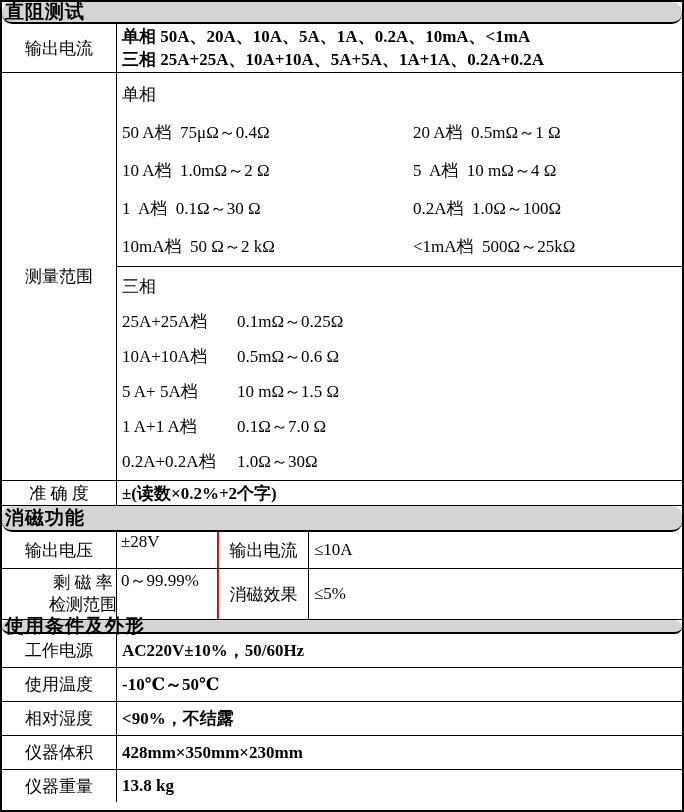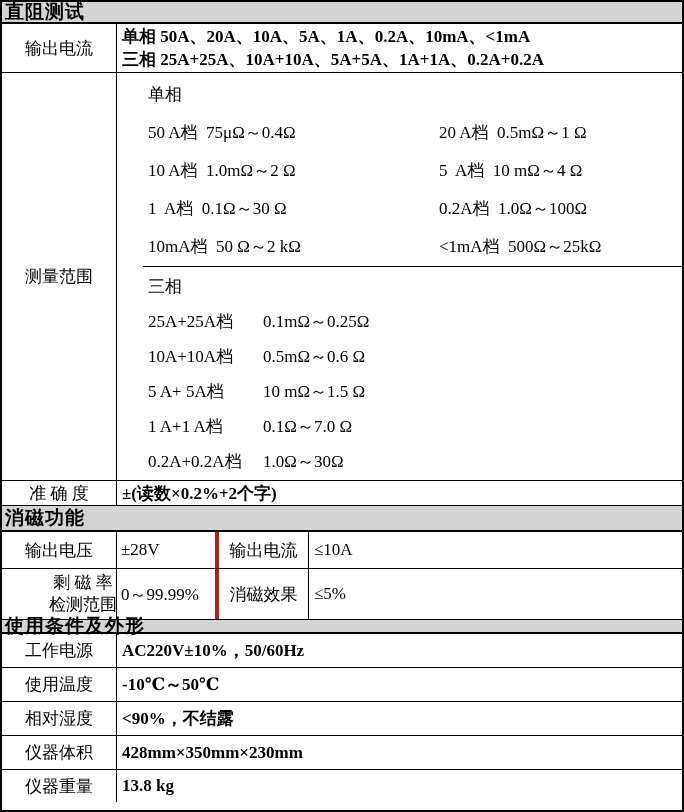--- a/index.html
+++ b/index.html
@@ -18,20 +18,21 @@
   }
   .sec-header {
     background: var(--header-bg, #d4d4d4);
     border-bottom: 2px solid #000;
     font-weight: bold;
     font-size: 19px;
     display: flex;
     align-items: center;
     padding-left: 3px;
     letter-spacing: 1px;
+    border-radius: 10px;
   }
   .h-sec1 { height: 22px; }
   .h-sec2 { height: 26px; text-align: center; }
   .h-sec3 { height: 14px; }
   .row { display: flex; border-bottom: 1px solid #000; }
   .row:last-child { border-bottom: none; }
   .label-col {
     width: 115px;
     flex: 0 0 115px;
     border-right: 1px solid #000;
@@ -49,39 +50,39 @@
     padding-left: 5px;
     font-weight: bold;
   }
   .pre { white-space: pre; }
   
   .r-current { height: 49px; }
   .r-current .value-col div { line-height: 23px; }
   
   .r-measure { height: 408px; }
   .measure-stack { flex: 1; display: flex; flex-direction: column; }
-  .mblock { padding-left: 5px; margin-left: 26px; }
+  .mblock { padding-left: 5px; }
   .mblock-single { height: 194px; border-bottom: 1px solid #000; padding-top: 3px; }
   .mblock-single .mline { line-height: 38px; display: flex; }
   .mblock-single .mline .half1 { width: 291px; flex: 0 0 291px; white-space: pre; }
   .mblock-single .mline .half2 { white-space: pre; }
   .mblock-three { height: 213px; padding-top: 2px; }
   .mblock-three .mline { line-height: 35px; display: flex; }
   .mblock-three .mline .band { width: 115px; flex: 0 0 115px; white-space: pre; }
   .mblock-three .mline .range { white-space: pre; }
   .mtitle { white-space: pre; }
   
   .r-accuracy { height: 25px; }
   
   .r-demag1 { height: 37px; }
   .r-demag2 { height: 51px; }
   .cell-v1 {
     width: 102px; flex: 0 0 102px;
-    border-right: 4px solid #b91c1c;
-    display: flex; align-items: center; padding-left: 4px;
+    border-right: 2px solid #b91c1c;
+    display: flex; padding-left: 4px;
   }
   .cell-l2 {
     width: 90px; flex: 0 0 90px;
     border-right: 1px solid #000;
     display: flex; align-items: center; justify-content: center;
   }
   .cell-v2 { flex: 1; display: flex; align-items: center; padding-left: 5px; }
   .two-line-label { line-height: 22px; padding-left: 48px; }
   
   .r-cond { height: 34px; }

